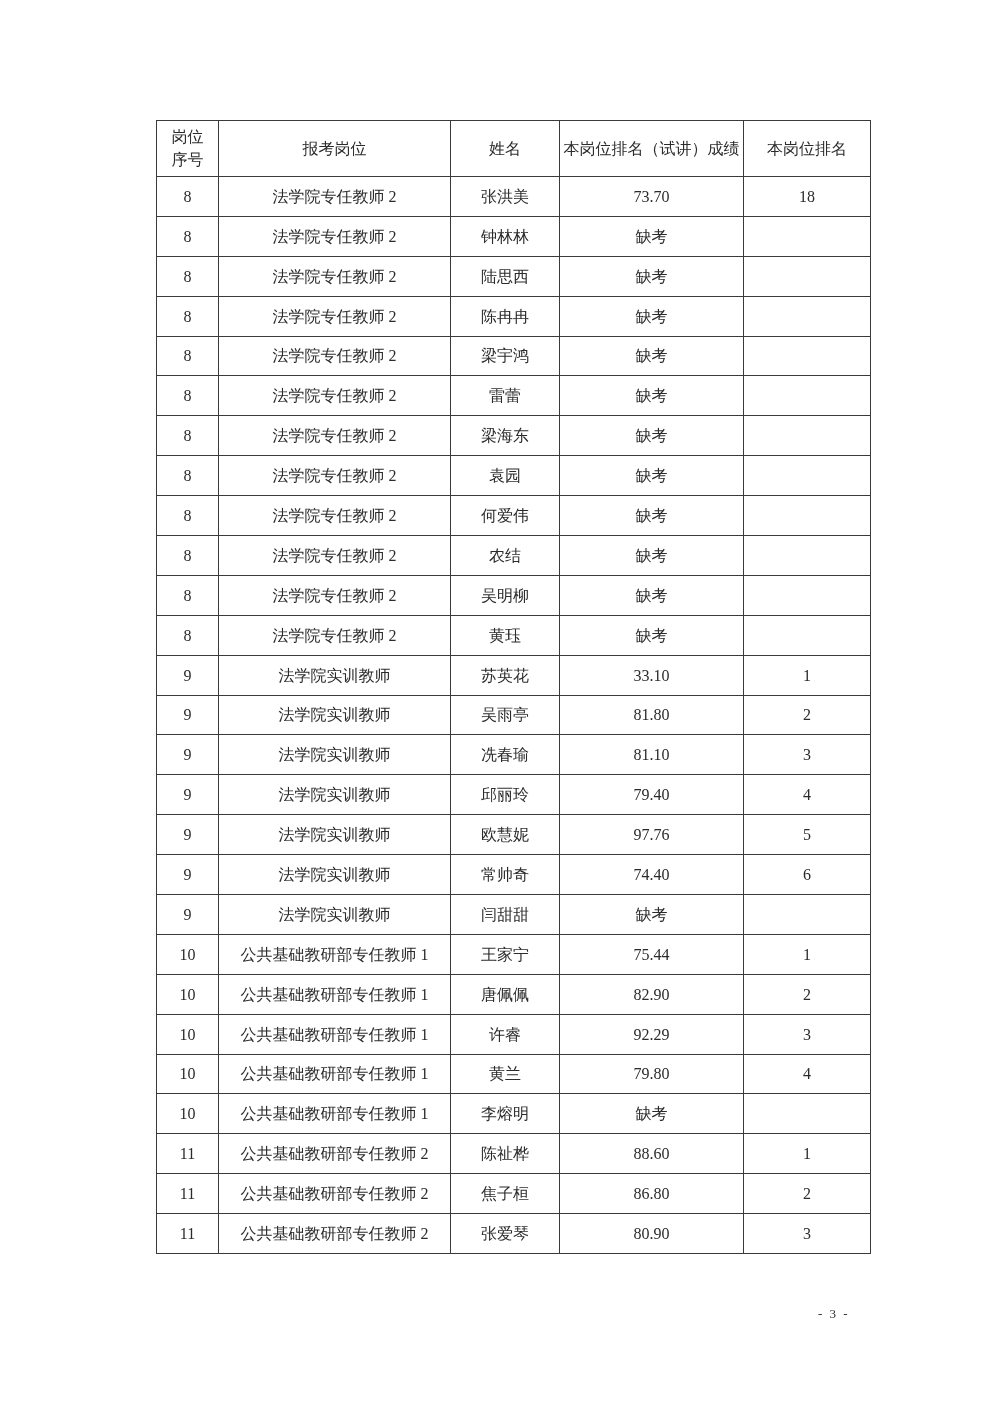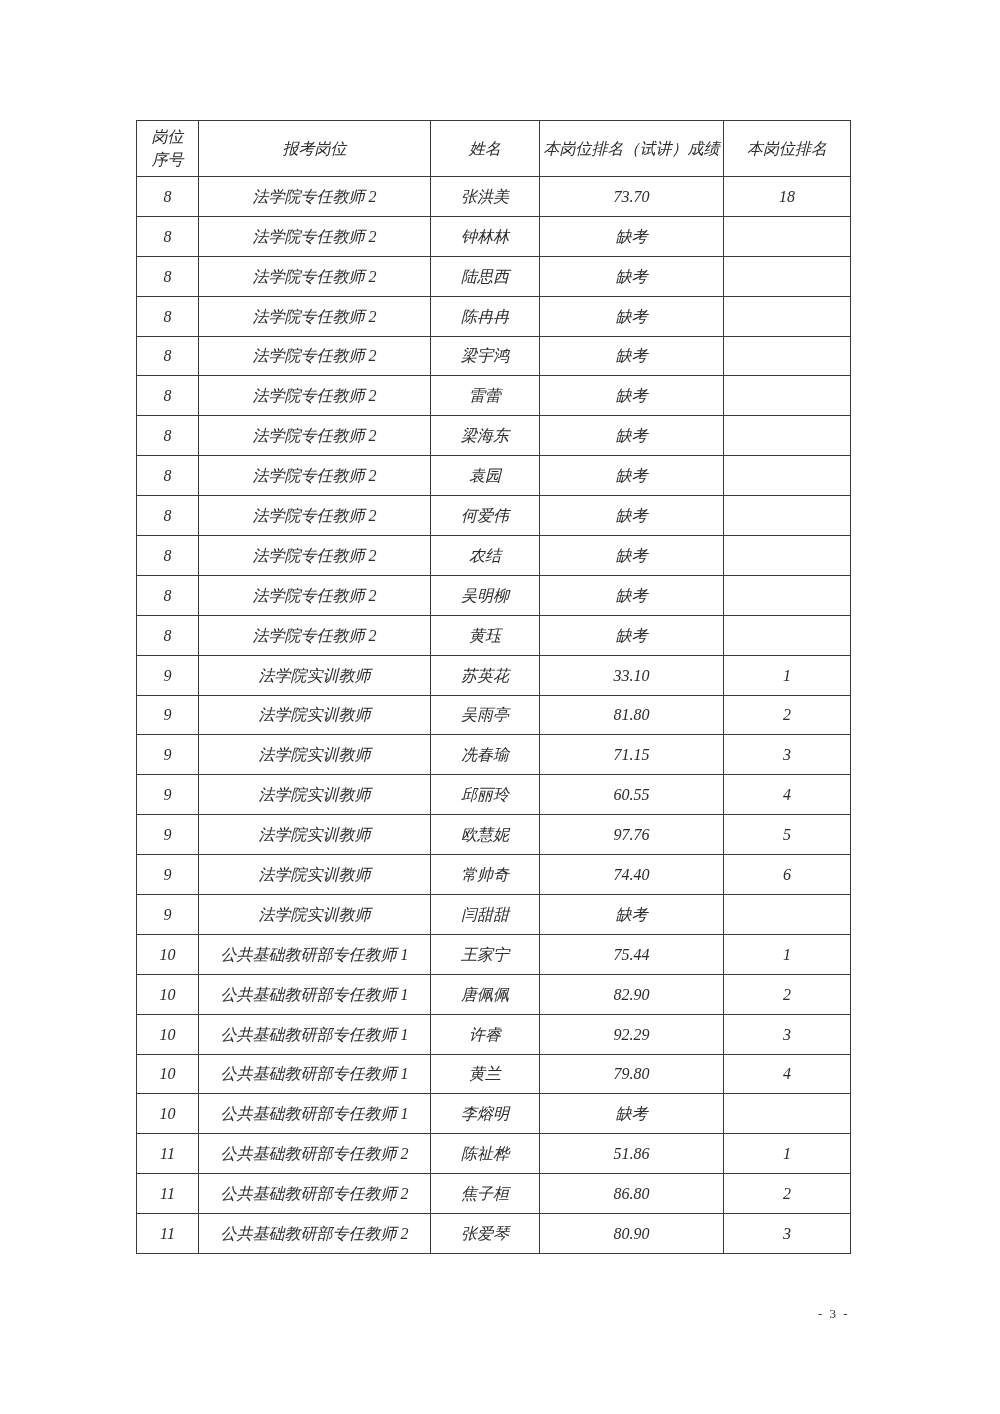--- a/index.html
+++ b/index.html
@@ -11,26 +11,25 @@
     position: relative;
     width: 1000px;
     height: 1414px;
     background: #ffffff;
     font-family: "Liberation Serif", "DejaVu Serif", serif;
     color: #2b2b2b;
     overflow: hidden;
   }
   table.results {
     position: absolute;
-    left: 136px;
+    left: 156px;
     top: 120px;
     width: 714px;
     border-collapse: collapse;
     table-layout: fixed;
-    font-style: italic;
   }
   table.results th,
   table.results td {
     border: 1px solid #3a3a3a;
     text-align: center;
     vertical-align: middle;
     font-weight: normal;
     font-size: 16px;
     line-height: 1.45;
     padding: 0 2px;
@@ -177,28 +176,28 @@
           <td>9</td>
           <td>法学院实训教师</td>
           <td>吴雨亭</td>
           <td>81.80</td>
           <td>2</td>
         </tr>
         <tr>
           <td>9</td>
           <td>法学院实训教师</td>
           <td>冼春瑜</td>
-          <td>71.15</td>
+          <td>81.10</td>
           <td>3</td>
         </tr>
         <tr>
           <td>9</td>
           <td>法学院实训教师</td>
           <td>邱丽玲</td>
-          <td>60.55</td>
+          <td>79.40</td>
           <td>4</td>
         </tr>
         <tr>
           <td>9</td>
           <td>法学院实训教师</td>
           <td>欧慧妮</td>
           <td>97.76</td>
           <td>5</td>
         </tr>
         <tr>
@@ -247,21 +246,21 @@
           <td>10</td>
           <td>公共基础教研部专任教师 1</td>
           <td>李熔明</td>
           <td>缺考</td>
           <td></td>
         </tr>
         <tr>
           <td>11</td>
           <td>公共基础教研部专任教师 2</td>
           <td>陈祉桦</td>
-          <td>51.86</td>
+          <td>88.60</td>
           <td>1</td>
         </tr>
         <tr>
           <td>11</td>
           <td>公共基础教研部专任教师 2</td>
           <td>焦子桓</td>
           <td>86.80</td>
           <td>2</td>
         </tr>
         <tr>

